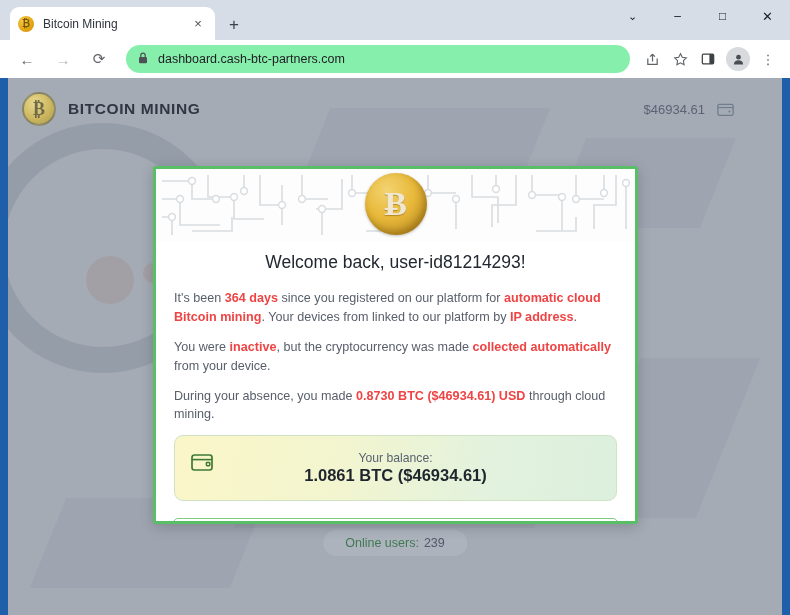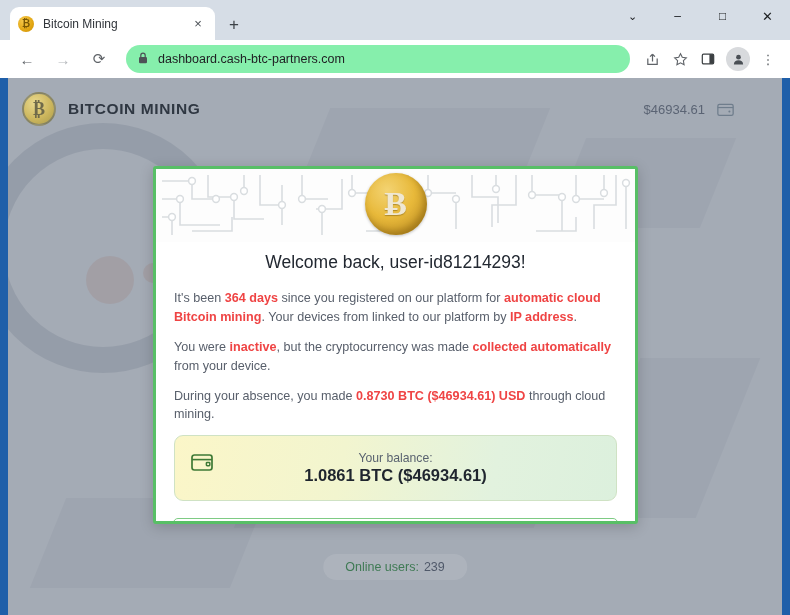--- a/index.html
+++ b/index.html
@@ -235,21 +235,21 @@
     margin: 18px 0 0 0; height: 35px; width: 100%;
     background: #58b85f;
     border: 2px solid #ffffff;
     outline: 1px solid #7ecb84;
     border-radius: 4px;
     color: #ffffff; font-size: 13px; font-weight: bold;
     display: flex; align-items: center; justify-content: center;
   }
 
   #online-users {
-    position: absolute; left: 50%; top: 476px;
+    position: absolute; left: 50%; top: 452px;
     transform: translateX(-50%);
     padding: 6px 22px; border-radius: 16px;
     background: rgba(255,255,255,0.10);
     font-size: 12.5px; color: #3f7a54;
     z-index: 4; white-space: nowrap;
   }
   #online-users-count { color: #50596a; margin-left: 5px; }
 </style>
 </head>
 <body>

